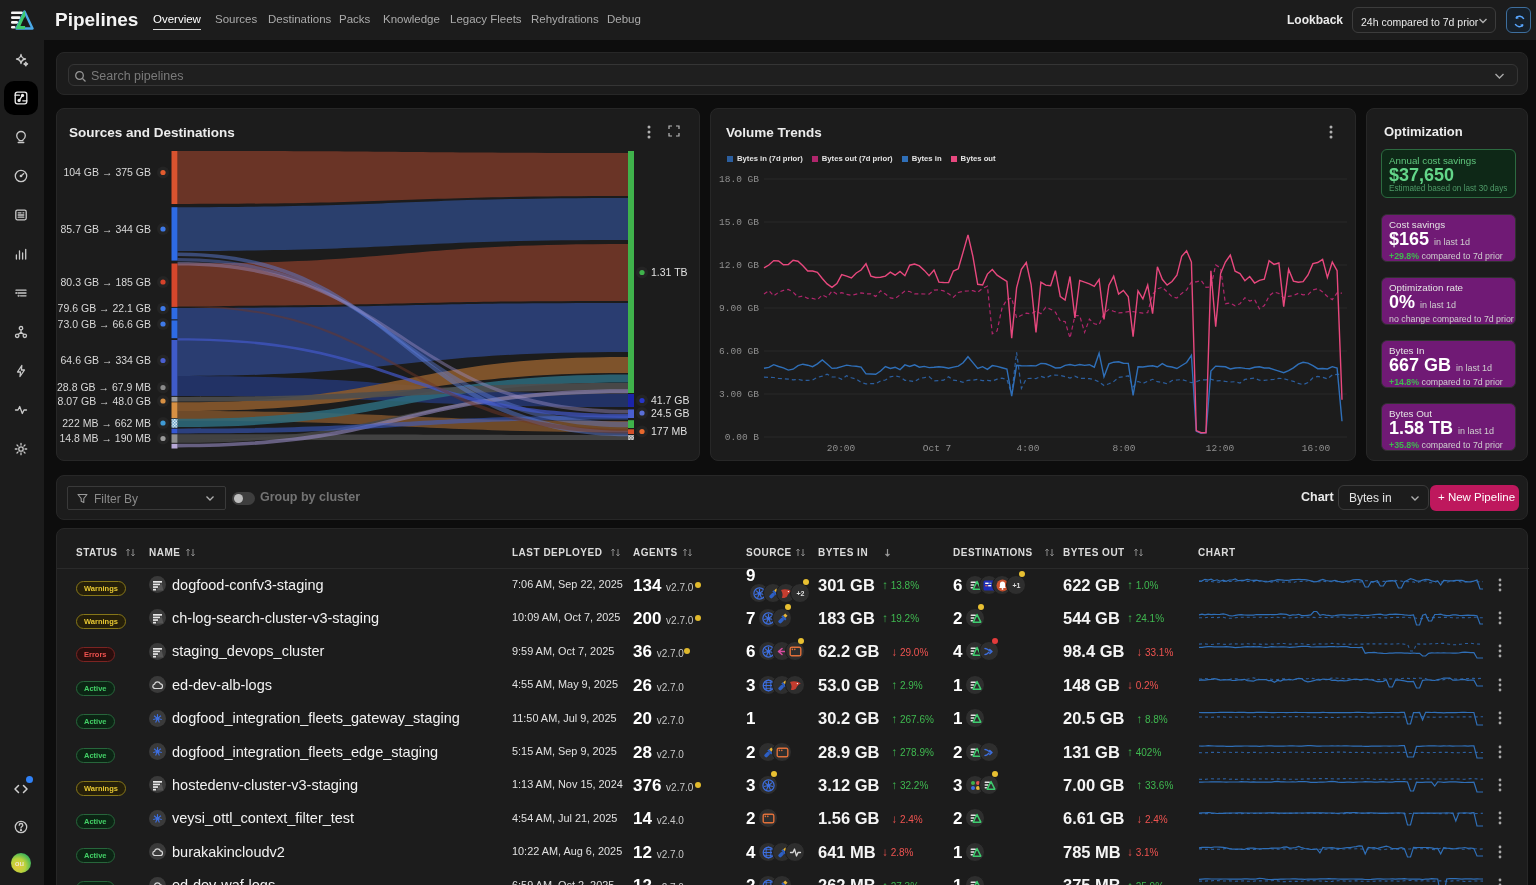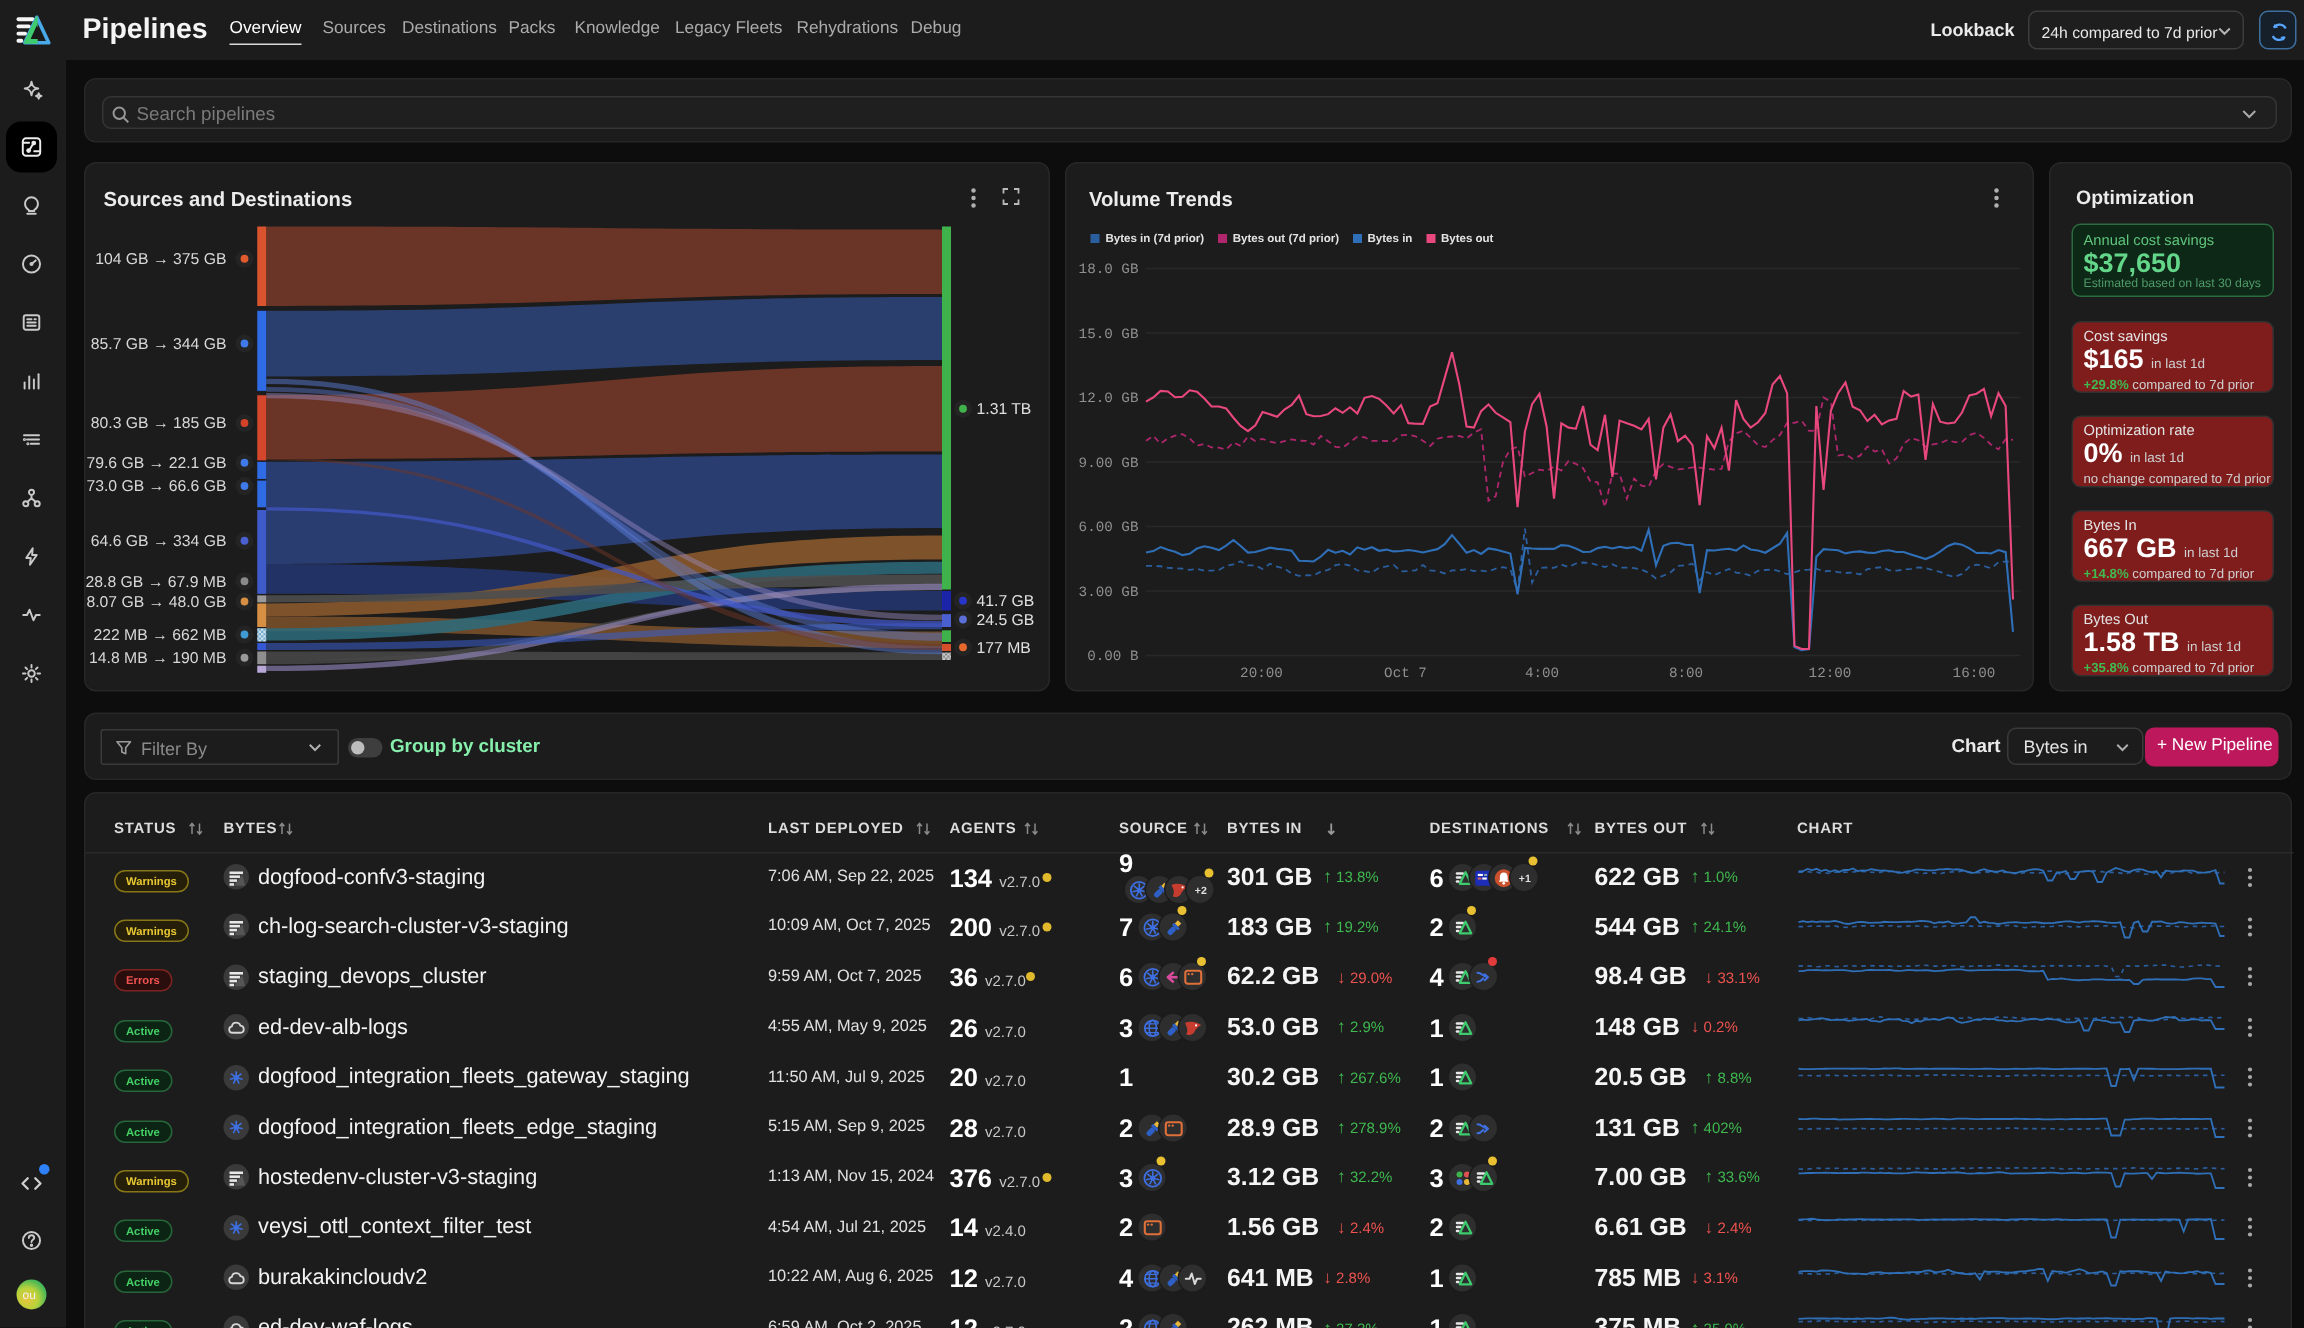--- a/index.html
+++ b/index.html
@@ -2,21 +2,21 @@
 <html><head><meta charset="utf-8">
 <style>
 *{margin:0;padding:0;box-sizing:border-box;}
 html,body{width:1536px;height:885px;overflow:hidden;background:#0d0d0d;font-family:"Liberation Sans",sans-serif;}
 .abs{position:absolute;}
 #nav{position:absolute;left:0;top:0;width:1536px;height:40px;background:#1c1c1c;}
 #side{position:absolute;left:0;top:40px;width:44px;height:845px;background:#1c1c1c;}
 #main{position:absolute;left:44px;top:40px;width:1492px;height:845px;background:#0d0d0d;}
 .panel{position:absolute;background:#1c1c1c;border:1px solid #272727;border-radius:8px;}
 .ptitle{font-size:13.5px;font-weight:700;color:#ececec;}
-.card{position:absolute;width:135px;height:48px;background:#7f1d1d;border:1px solid #313131;border-radius:6px;padding:4px 7px;white-space:nowrap;overflow:hidden;}
+.card{position:absolute;width:135px;height:48px;background:#701a75;border:1px solid #313131;border-radius:6px;padding:4px 7px;white-space:nowrap;overflow:hidden;}
 .clabel{font-size:9.8px;line-height:12px;color:#e3e3e3;}
 .cval{font-size:18px;font-weight:700;color:#fff;line-height:17px;}
 .cin{font-size:9px;font-weight:400;color:#cfcfcf;}
 .csub{font-size:8.8px;line-height:11px;color:#cfcfcf;}
 .grn{color:#3fb950;font-weight:700;}
 .red{color:#ef5350;font-weight:700;}
 .pill{display:inline-block;border-radius:8px;font-size:7.5px;font-weight:700;padding:3px 7px 2px 7px;line-height:8px;}
 .pill.w{color:#e8c832;border:1px solid #867618;background:#251f0a;}
 .pill.e{color:#f0524f;border:1px solid #7c2422;background:#2a0e0d;}
 .pill.a{color:#43d167;border:1px solid #27663b;background:#0c2414;}
@@ -373,41 +373,41 @@
           <path d="M1 1.5 L10 1.5 L6.8 5.5 L6.8 9.5 L4.2 8.3 L4.2 5.5 Z" stroke="#9a9a9a" stroke-width="1.1" fill="none" stroke-linejoin="round"></path>
         </svg>
 <span style="position:absolute;left:26px;top:5px;font-size:12px;color:#8a8a8a;">Filter By</span>
 <svg style="position:absolute;right:10px;top:8px" width="10" height="8" viewBox="0 0 10 8">
           <path d="M1.5 1.5 L5 5 L8.5 1.5" stroke="#b0b0b0" stroke-width="1.3" fill="none"></path>
         </svg>
 </div>
 <div class="abs" style="left:175px;top:16px;width:23px;height:13px;background:#3e3e3e;border-radius:7px;">
         <div style="position:absolute;left:2px;top:2px;width:9px;height:9px;border-radius:50%;background:#bdbdbd;"></div>
       </div>
-<div class="abs" style="left:203px;top:14px;font-size:12.5px;font-weight:700;color:#86efac;">Group by cluster</div>
+<div class="abs" style="left:203px;top:14px;font-size:12.5px;font-weight:700;color:#737373;">Group by cluster</div>
 <div class="abs" style="left:1244px;top:14px;font-size:12.5px;font-weight:700;color:#eaeaea;">Chart</div>
 <div class="abs" style="left:1281px;top:9px;width:91px;height:25px;border:1px solid #3a3a3a;border-radius:6px;background:#1c1c1c;">
 <span style="position:absolute;left:10px;top:5px;font-size:12px;color:#e3e3e3;">Bytes in</span>
 <svg style="position:absolute;right:8px;top:9px" width="10" height="8" viewBox="0 0 10 8">
           <path d="M1.5 1.5 L5 5 L8.5 1.5" stroke="#b0b0b0" stroke-width="1.3" fill="none"></path>
         </svg>
 </div>
 <div class="abs" style="left:1373px;top:9px;width:89px;height:26px;background:#be185d;border-radius:6px;white-space:nowrap;">
 <span style="position:absolute;left:8px;top:6px;font-size:11.5px;color:#fff;">+ New Pipeline</span>
 </div>
 </div>
 <div class="panel" style="left:12px;top:488px;width:1472px;height:400px;">
       <div class="abs hdr" style="left:19px;top:18px;">STATUS</div>
       <svg class="abs" style="left:68.4px;top:19px" width="11" height="9" viewBox="0 0 11 9">
         <g stroke="#8a8a8a" stroke-width="1" fill="none">
           <path d="M3 8 L3 1 M1.4 2.8 L3 1 L4.6 2.8"></path>
           <path d="M8 1 L8 8 M6.4 6.2 L8 8 L9.6 6.2"></path>
         </g>
       </svg>
-      <div class="abs hdr" style="left:92px;top:18px;">BYTES</div>
+      <div class="abs hdr" style="left:92px;top:18px;">NAME</div>
       <svg class="abs" style="left:127.6px;top:19px" width="11" height="9" viewBox="0 0 11 9">
         <g stroke="#8a8a8a" stroke-width="1" fill="none">
           <path d="M3 8 L3 1 M1.4 2.8 L3 1 L4.6 2.8"></path>
           <path d="M8 1 L8 8 M6.4 6.2 L8 8 L9.6 6.2"></path>
         </g>
       </svg>
       <div class="abs hdr" style="left:455px;top:18px;">LAST DEPLOYED</div>
       <svg class="abs" style="left:552.7px;top:19px" width="11" height="9" viewBox="0 0 11 9">
         <g stroke="#8a8a8a" stroke-width="1" fill="none">
           <path d="M3 8 L3 1 M1.4 2.8 L3 1 L4.6 2.8"></path>

